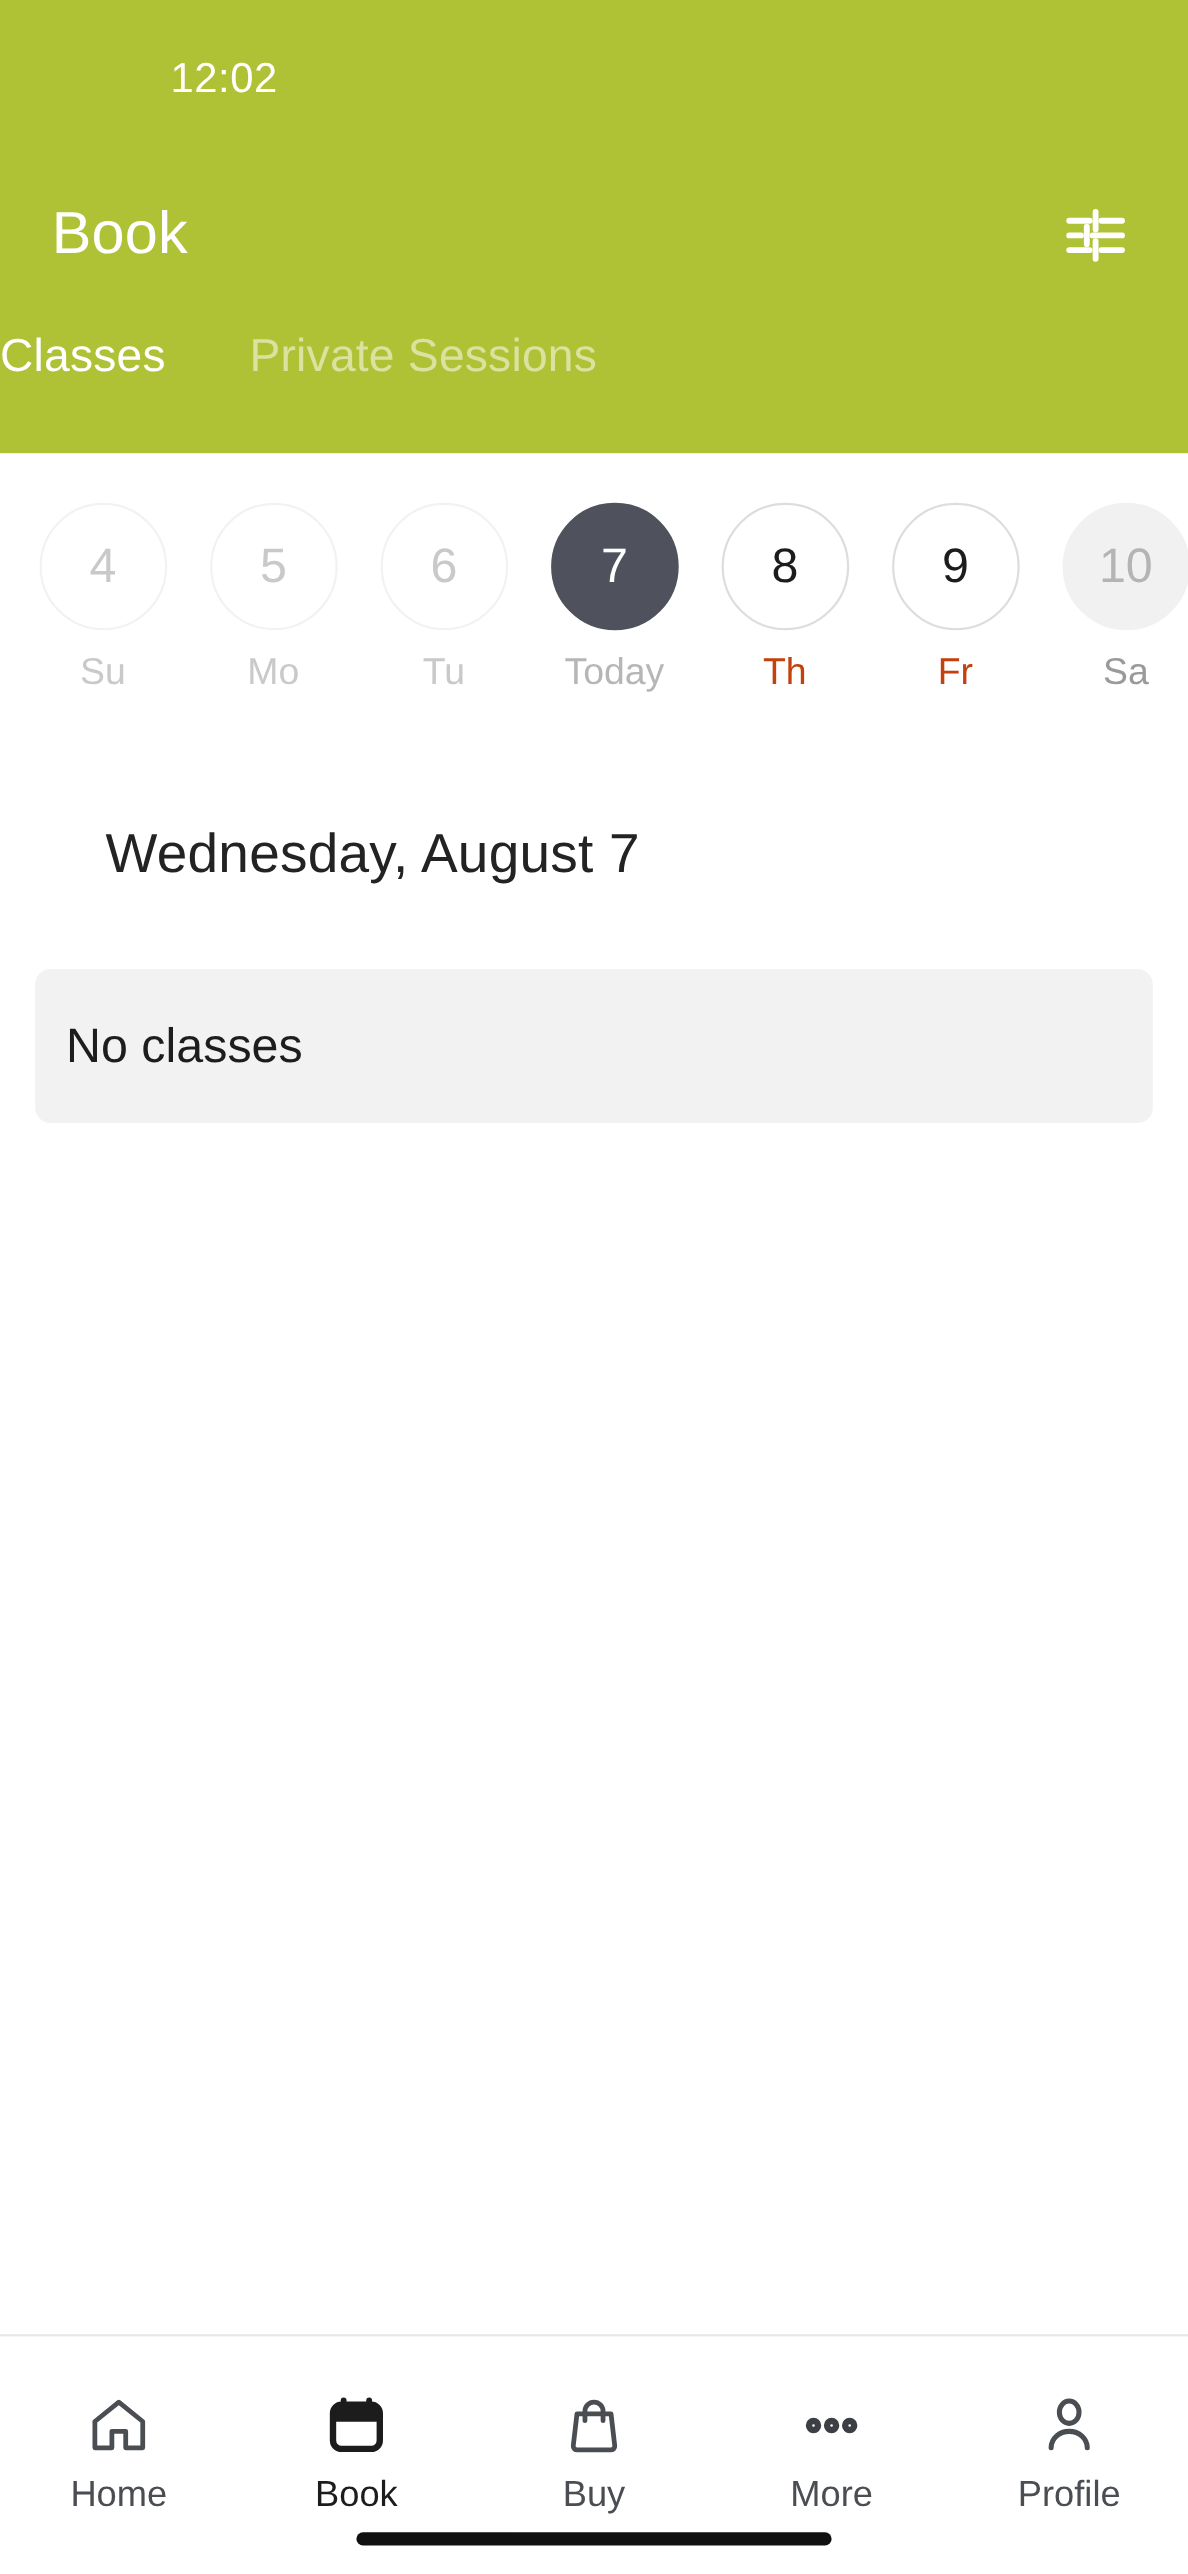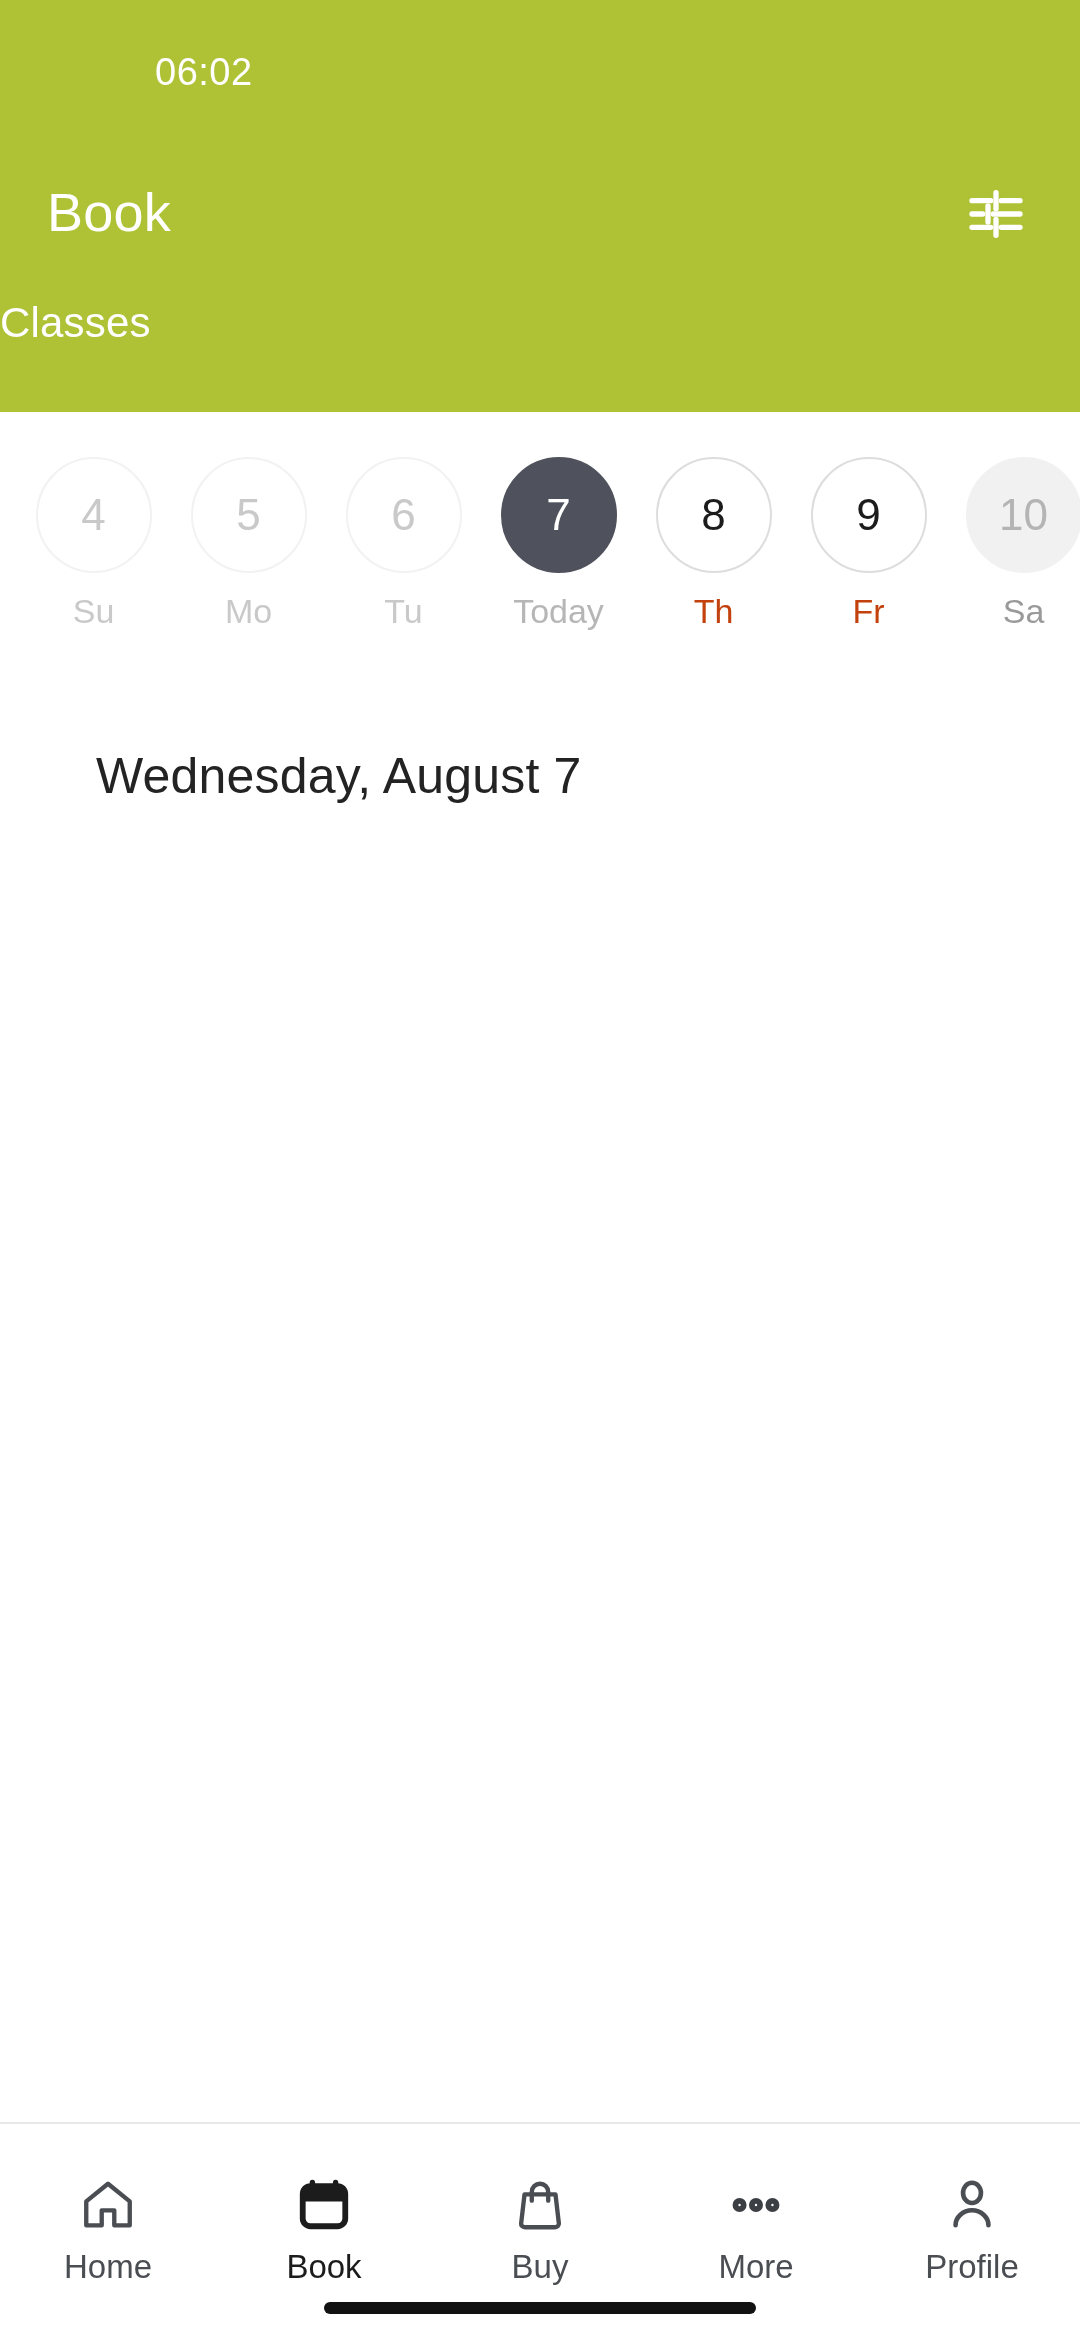--- a/index.html
+++ b/index.html
@@ -123,21 +123,21 @@
   }
 </style>
 </head>
 <body>
 
 <div id="app">
 
   <div class="header">
 
     <div class="statusbar">
-      <div class="status-time">06:02</div>
+      <div class="status-time">12:02</div>
     </div>
 
     <div class="appbar">
       <div class="app-title">Book</div>
 
       <div class="filter-btn">
         <span>
           <svg width="64" height="64" viewBox="0 0 24 24" fill="none" stroke="#ffffff" stroke-width="2" stroke-linecap="round">
             <line x1="3" y1="7" x2="10" y2="7"></line>
             <line x1="14" y1="7" x2="21" y2="7"></line>
@@ -148,20 +148,21 @@
             <line x1="3" y1="17" x2="10" y2="17"></line>
             <line x1="14" y1="17" x2="21" y2="17"></line>
             <line x1="12" y1="14" x2="12" y2="20"></line>
           </svg>
         </span>
       </div>
     </div>
 
     <div class="tabs">
       <div class="tab tab-active">Classes</div>
+      <div class="tab tab-inactive">Private Sessions</div>
     </div>
   </div>
 
   <div class="datestrip">
 
     <div class="datecell">
       <div class="datecircle dc-past">4</div>
       <div class="datelabel dl-past">Su</div>
     </div>
 
@@ -191,20 +192,23 @@
     </div>
 
     <div class="datecell">
       <div class="datecircle dc-muted">10</div>
       <div class="datelabel dl-muted">Sa</div>
     </div>
   </div>
 
   <div class="day-heading">Wednesday, August 7</div>
 
+  <div class="empty-card">
+    <div class="empty-card-text">No classes</div>
+  </div>
 
   <div class="bottomnav">
     <div class="navitems">
 
       <div class="navitem">
         <div class="navicon">
           <svg width="58" height="58" viewBox="0 0 24 24" fill="none" stroke="#4a4d52" stroke-width="1.8" stroke-linejoin="round" stroke-linecap="round">
             <path d="M3 10.5 L12 3.2 L21 10.5 L21 20.4 L14.6 20.4 L14.6 14.2 L9.4 14.2 L9.4 20.4 L3 20.4 Z"></path>
           </svg>
         </div>

